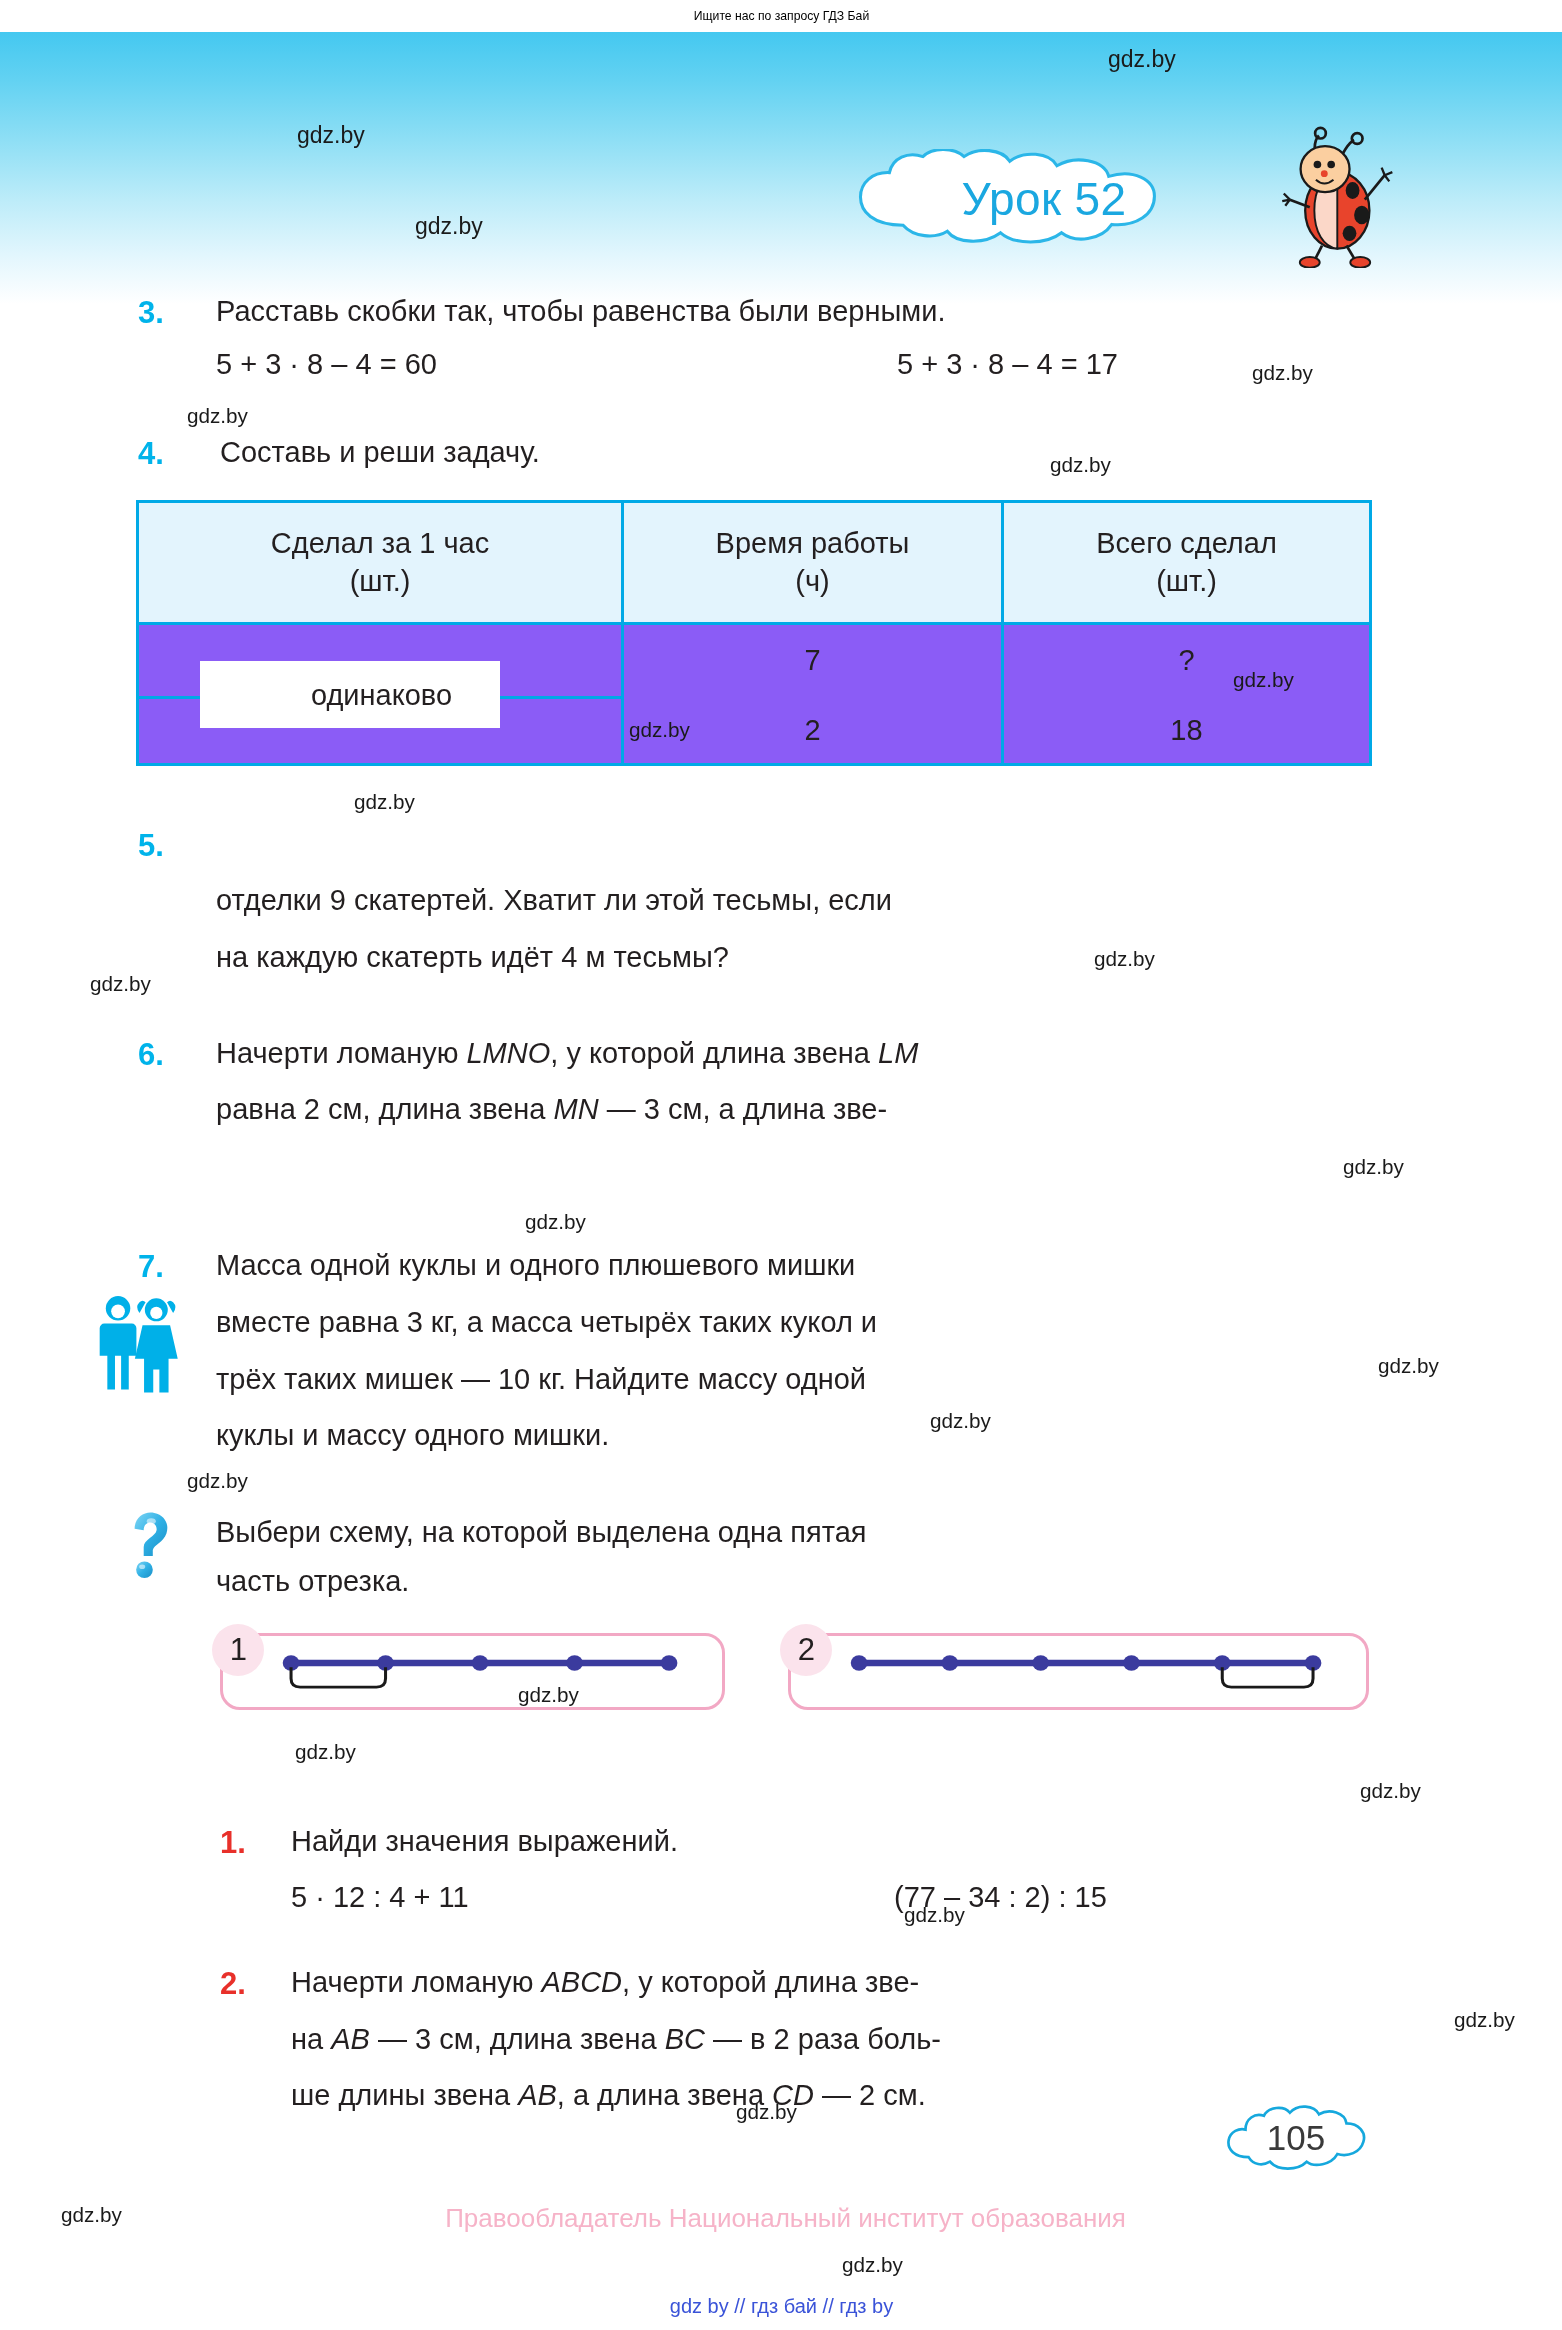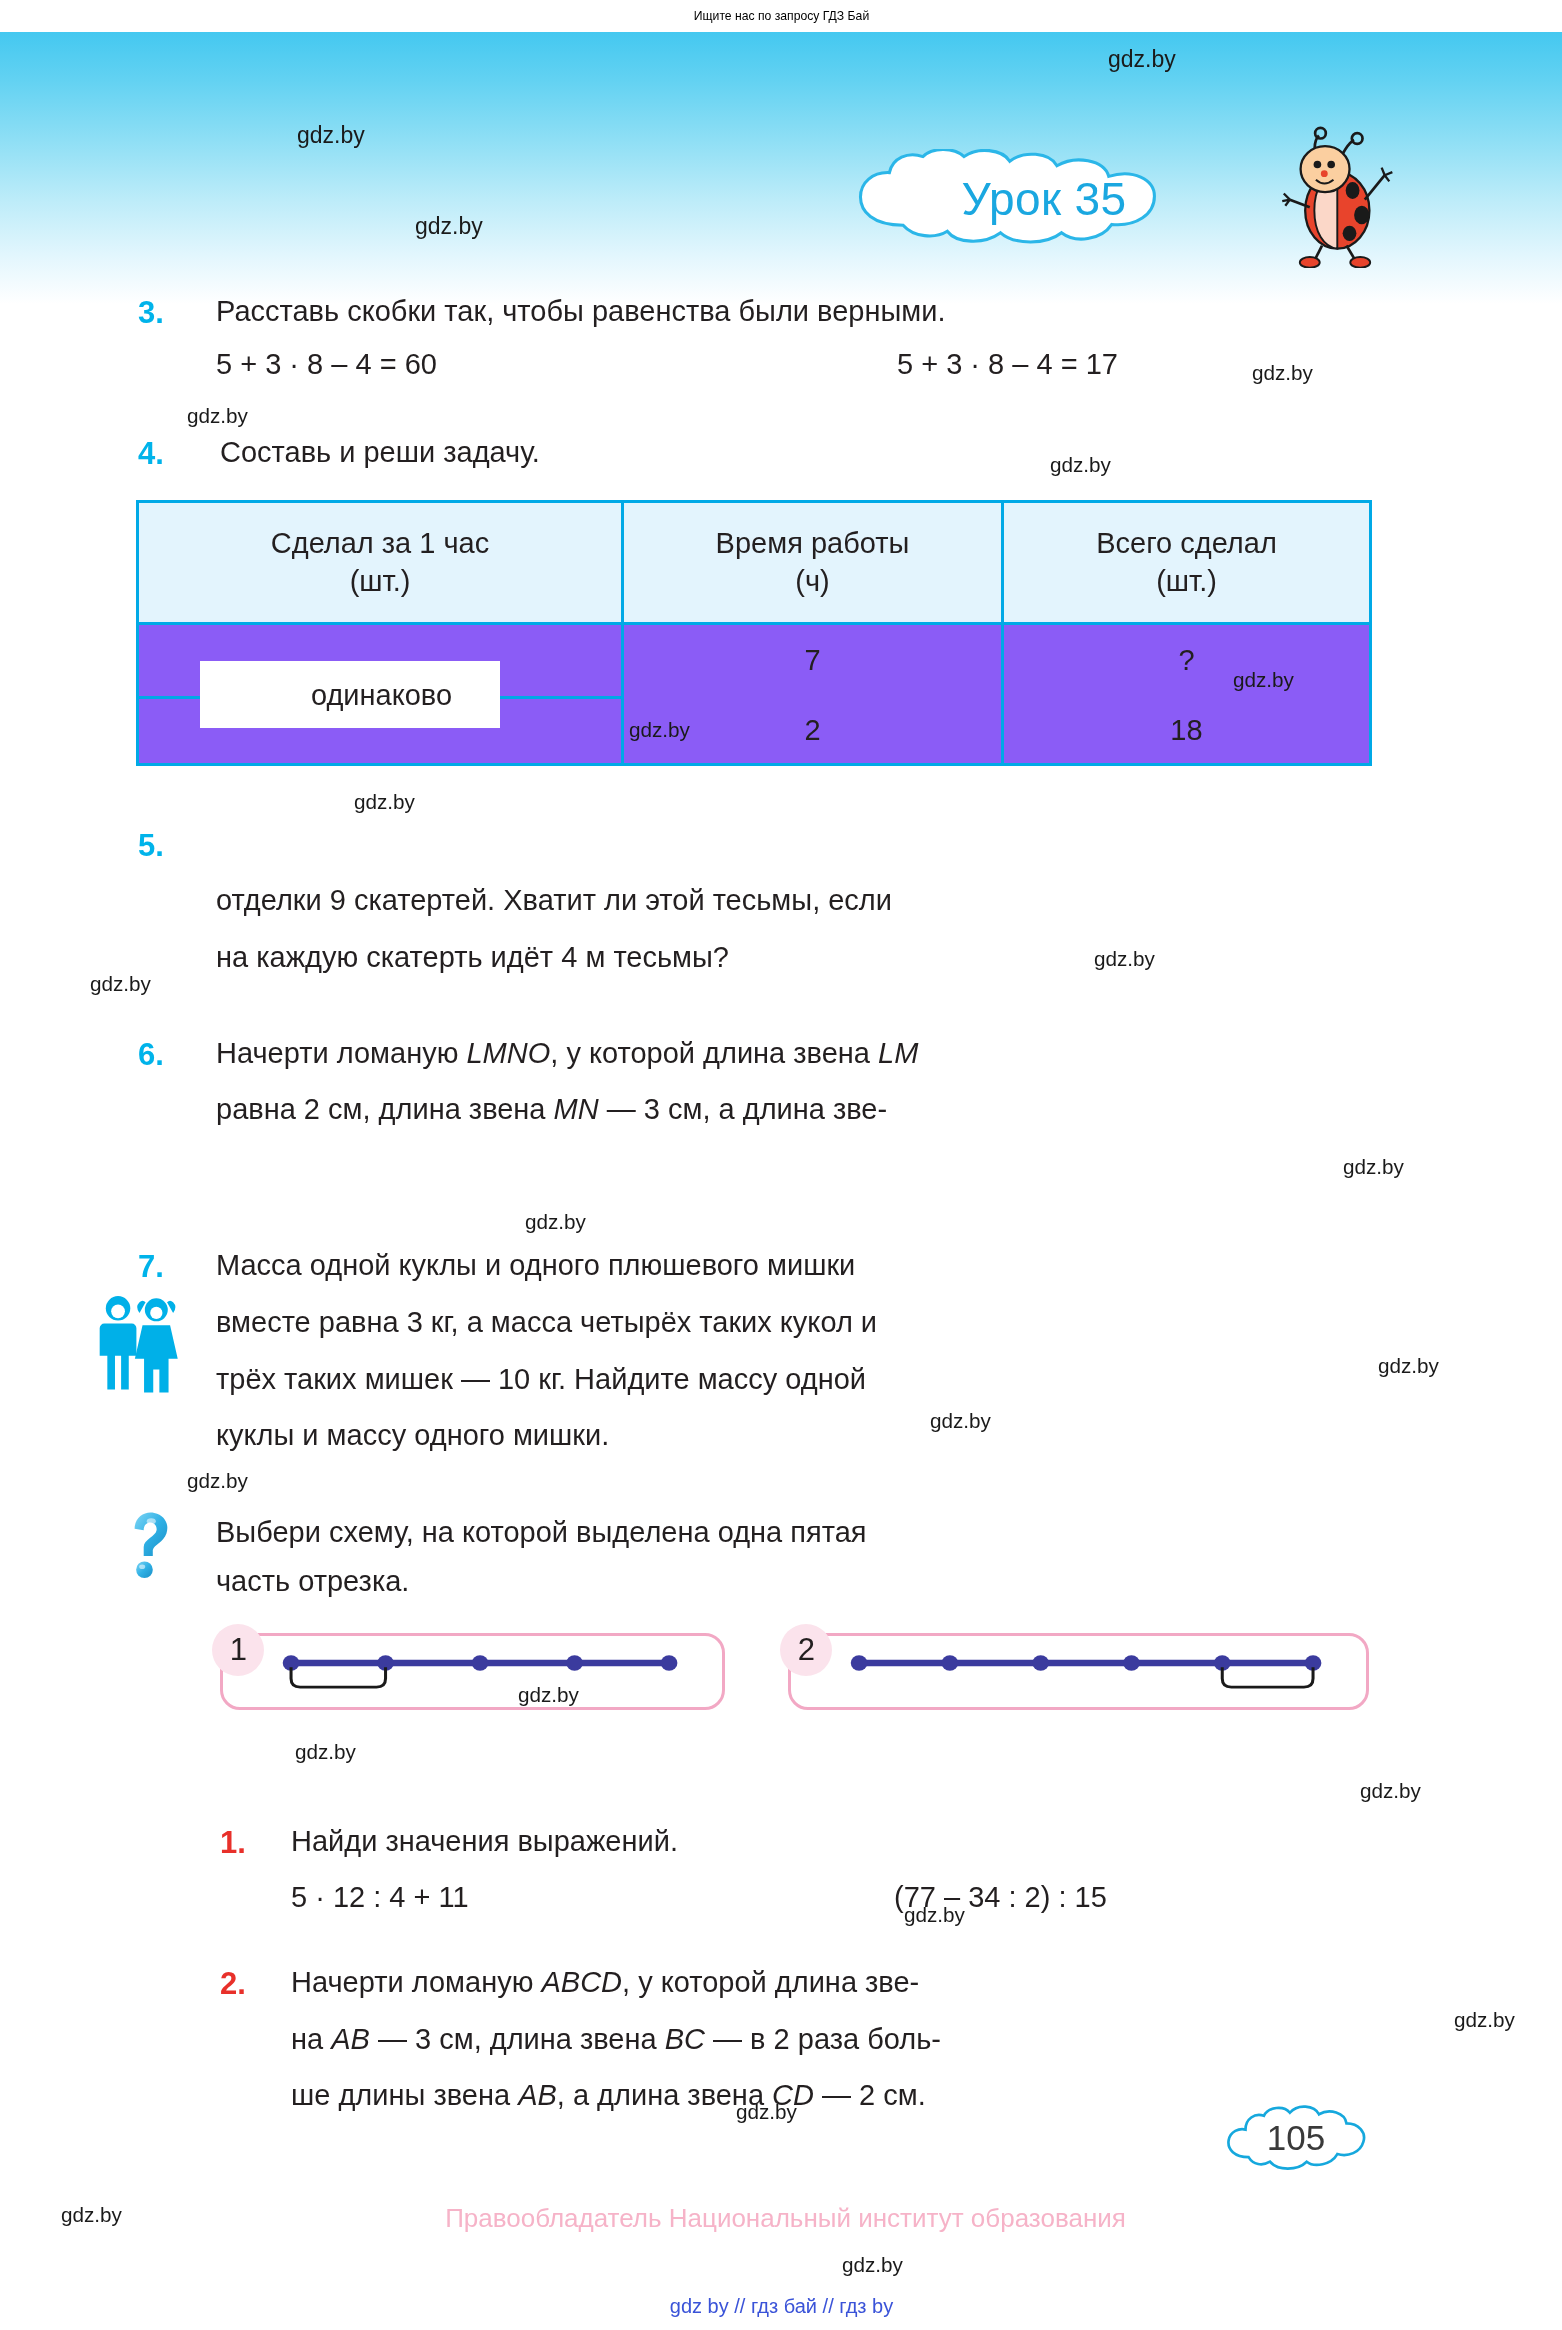--- a/index.html
+++ b/index.html
@@ -284,21 +284,21 @@
                C168,-3 200,0 210,16
                C228,2 262,4 272,22
                C296,8 334,14 340,36
                C372,26 400,40 400,62
                C400,86 376,102 344,99
                C330,120 296,124 278,110
                C258,126 216,126 198,110
                C176,126 140,124 128,108
                C112,118 84,116 70,100 Z" fill="#ffffff" stroke="#2bb6e8" stroke-width="4"></path>
     </svg>
-    <div class="lesson-cloud-label">Урок 35</div>
+    <div class="lesson-cloud-label">Урок 52</div>
   </div>
 
   <div class="ladybug">
     <svg viewBox="0 0 170 185" xmlns="http://www.w3.org/2000/svg">
 
       <path d="M62,52 C58,34 56,20 64,12" stroke="#1a1a1a" stroke-width="3.5" fill="none"></path>
       <circle cx="66" cy="9" r="7" stroke="#1a1a1a" stroke-width="3.5" fill="none"></circle>
       <path d="M88,50 C96,34 102,22 110,18" stroke="#1a1a1a" stroke-width="3.5" fill="none"></path>
       <circle cx="114" cy="16" r="7" stroke="#1a1a1a" stroke-width="3.5" fill="none"></circle>
 

